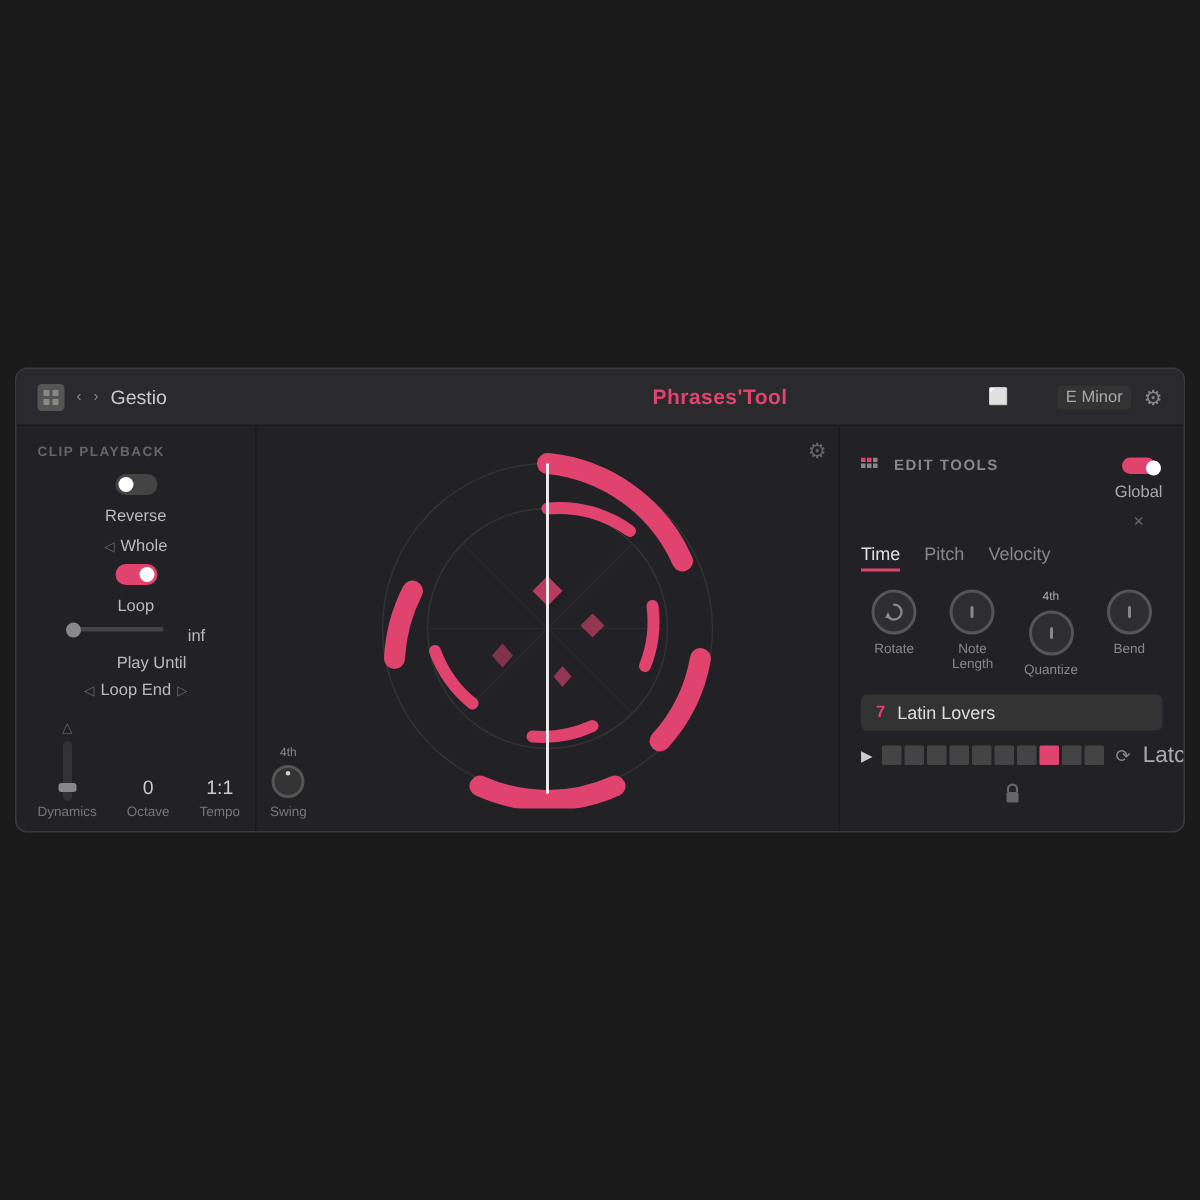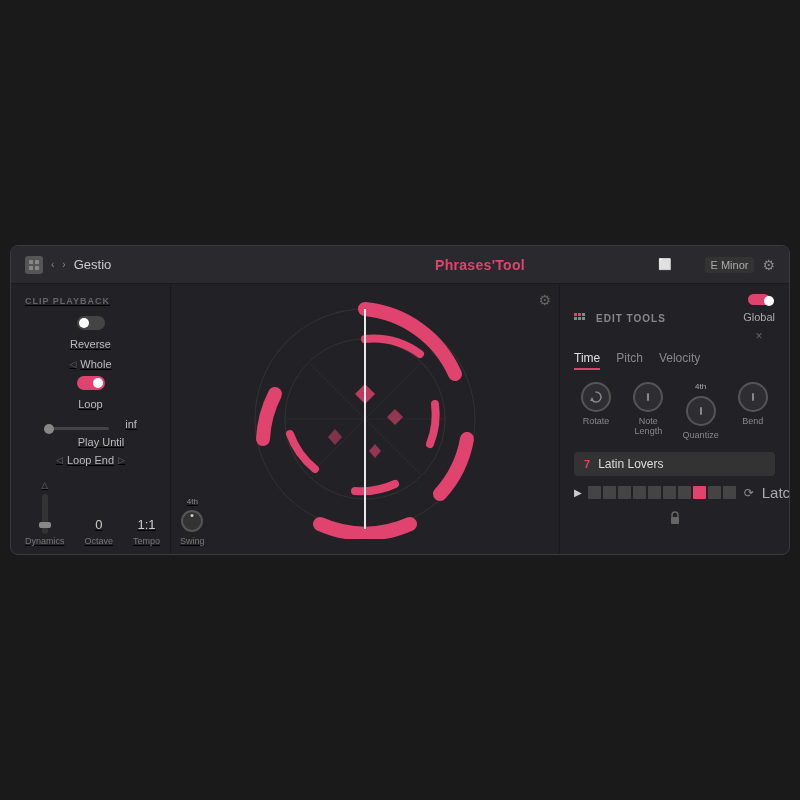--- a/index.html
+++ b/index.html
@@ -98,21 +98,20 @@
     }
     
     .left-panel {
       width: 160px;
       padding: 12px 14px;
       border-right: 1px solid #1a1a1e;
       display: flex;
       flex-direction: column;
       gap: 6px;
       flex-shrink: 0;
-      text-decoration: underline;
     }
     .section-label {
       color: #666;
       font-size: 9px;
       font-weight: 600;
       letter-spacing: 1px;
       text-transform: uppercase;
       margin-bottom: 4px;
     }
     .control-row {
@@ -159,21 +158,21 @@
       color: #666;
       font-size: 9px;
       cursor: pointer;
     }
     .value-text {
       color: #bbb;
       font-size: 11px;
     }
     .slider-container {
       display: flex;
-      align-items: flex-end;
+      align-items: flex-start;
       gap: 16px;
     }
     .slider-track {
       width: 65px;
       height: 3px;
       background: #444;
       border-radius: 2px;
       position: relative;
     }
     .slider-thumb {
@@ -283,22 +282,23 @@
       width: 230px;
       padding: 10px 14px;
       border-left: 1px solid #1a1a1e;
       display: flex;
       flex-direction: column;
       gap: 8px;
       flex-shrink: 0;
     }
     .edit-tools-header {
       display: flex;
-      align-items: center;
+      align-items: flex-start;
       gap: 8px;
+      margin-top: 11px;
     }
     .edit-tools-label {
       color: #888;
       font-size: 10px;
       font-weight: 600;
       letter-spacing: 1px;
       text-transform: uppercase;
     }
     .global-toggle-row {
       display: flex;

